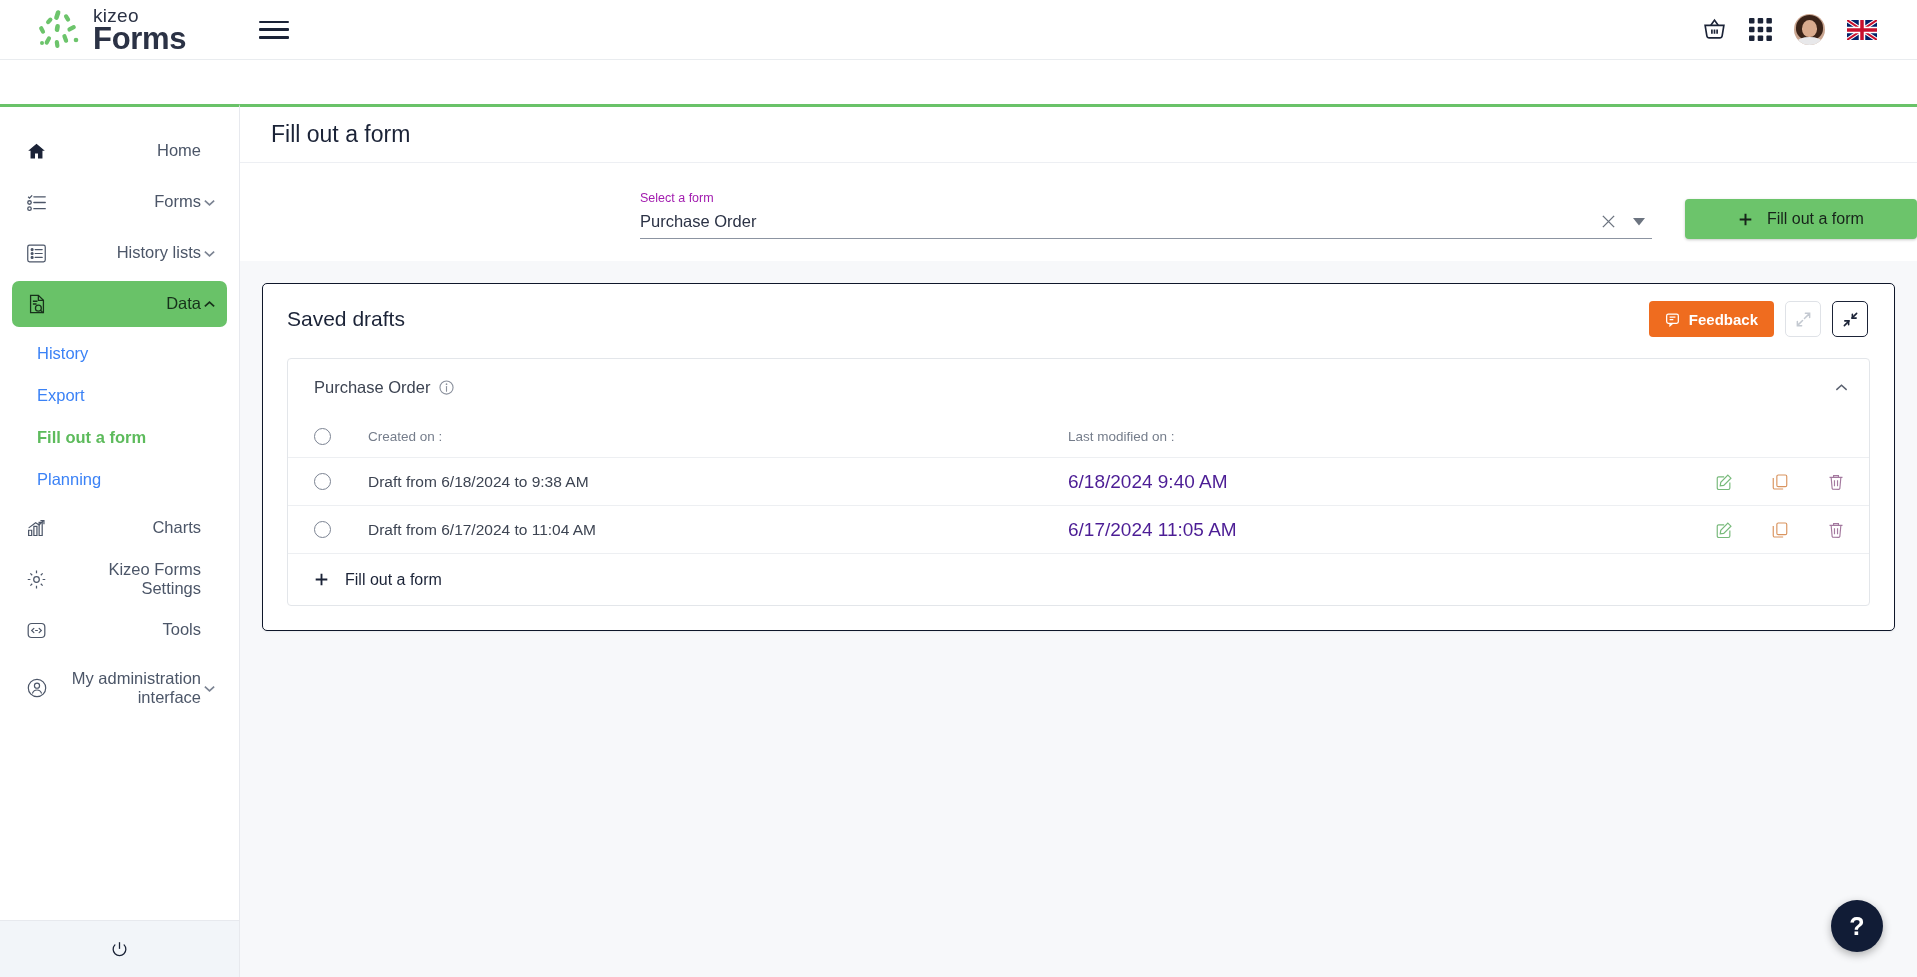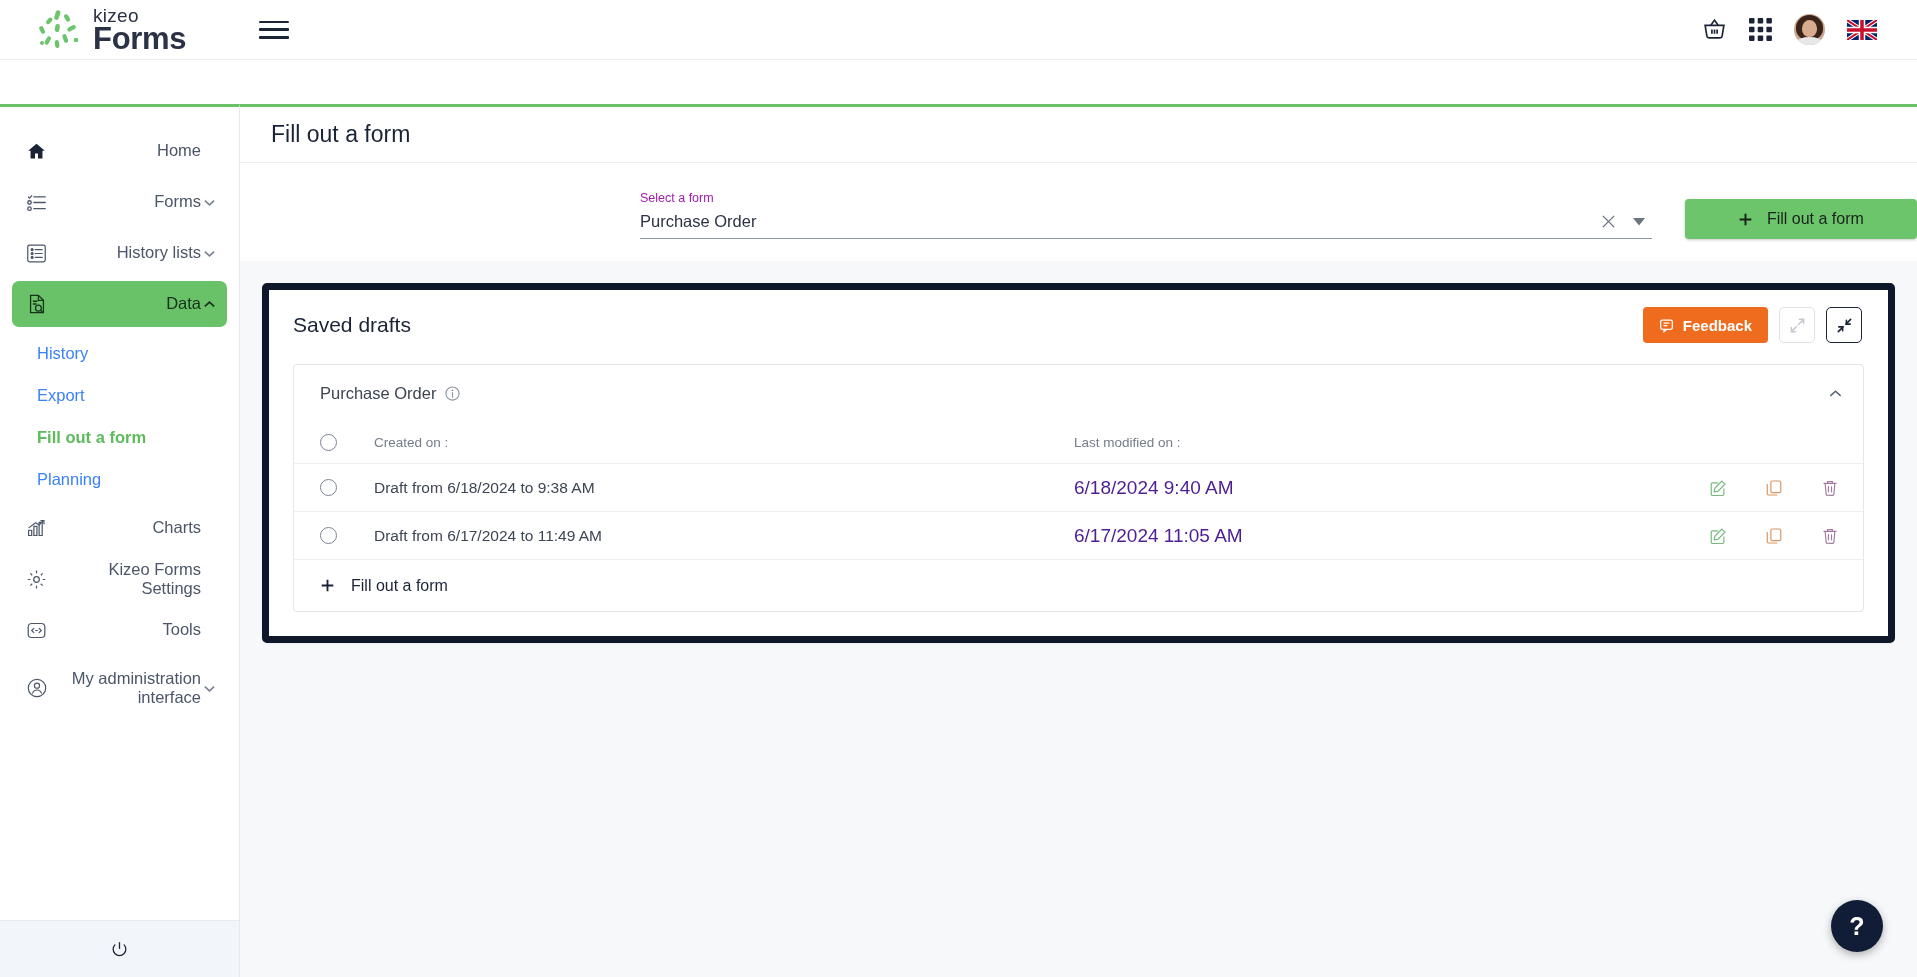--- a/index.html
+++ b/index.html
@@ -113,21 +113,21 @@
     margin-left: 33px; width: 248px; height: 40px;
     background: #6cc46b; border: none; border-radius: 4px;
     display: flex; align-items: center; justify-content: center; gap: 14px;
     font-family: "Liberation Sans", sans-serif; font-size: 16px; color: #17231a;
     cursor: pointer; box-shadow: 0 1px 3px rgba(0,0,0,.22);
   }
 
   
   .card-area { padding: 0 22px; }
   .card {
-    background: #ffffff; border: 7px solid #0f172a; border-radius: 5px;
+    background: #ffffff; border: 1px solid #0f172a; border-radius: 5px;
     box-shadow: 0 1px 2px rgba(0,0,0,.05);
     width: 100%; margin-top: 22px;
   }
   .card-head {
     height: 70px; display: flex; align-items: center; padding: 0 26px 0 24px;
   }
   .card-title { font-size: 21px; color: #1b2337; flex: 1; }
   .feedback-btn {
     height: 36px; padding: 0 16px; background: #ef6c1f; border: none; border-radius: 4px;
     color: #fff; font-size: 15px; font-family: "Liberation Sans", sans-serif;
@@ -502,21 +502,21 @@
                       <path d="M8.3 8v6.6M11.7 8v6.6"></path>
                     </svg>
                   </span>
                 </div>
               </div>
 
               <div class="trow data">
                 <div class="c-radio">
                   <span class="radio"></span>
                 </div>
-                <div class="c-created">Draft from 6/17/2024 to 11:49 AM</div>
+                <div class="c-created">Draft from 6/17/2024 to 11:04 AM</div>
                 <div class="c-modified">6/17/2024 11:05 AM</div>
                 <div class="c-actions">
                   <span class="act">
                     <svg width="18" height="18" viewBox="0 0 20 20" fill="none" stroke="#77b97a" stroke-width="1.3">
                       <path d="M16.5 10.5v6.3a1.5 1.5 0 0 1-1.5 1.5H4a1.5 1.5 0 0 1-1.5-1.5V5.8A1.5 1.5 0 0 1 4 4.3h6.2"></path>
                       <path d="M14.3 2.3 17.7 5.7 9.7 13.7l-3.9.6.6-3.9z"></path>
                     </svg>
                   </span>
                   <span class="act">
                     <svg width="18" height="18" viewBox="0 0 20 20" fill="none" stroke="#d9945f" stroke-width="1.3">

